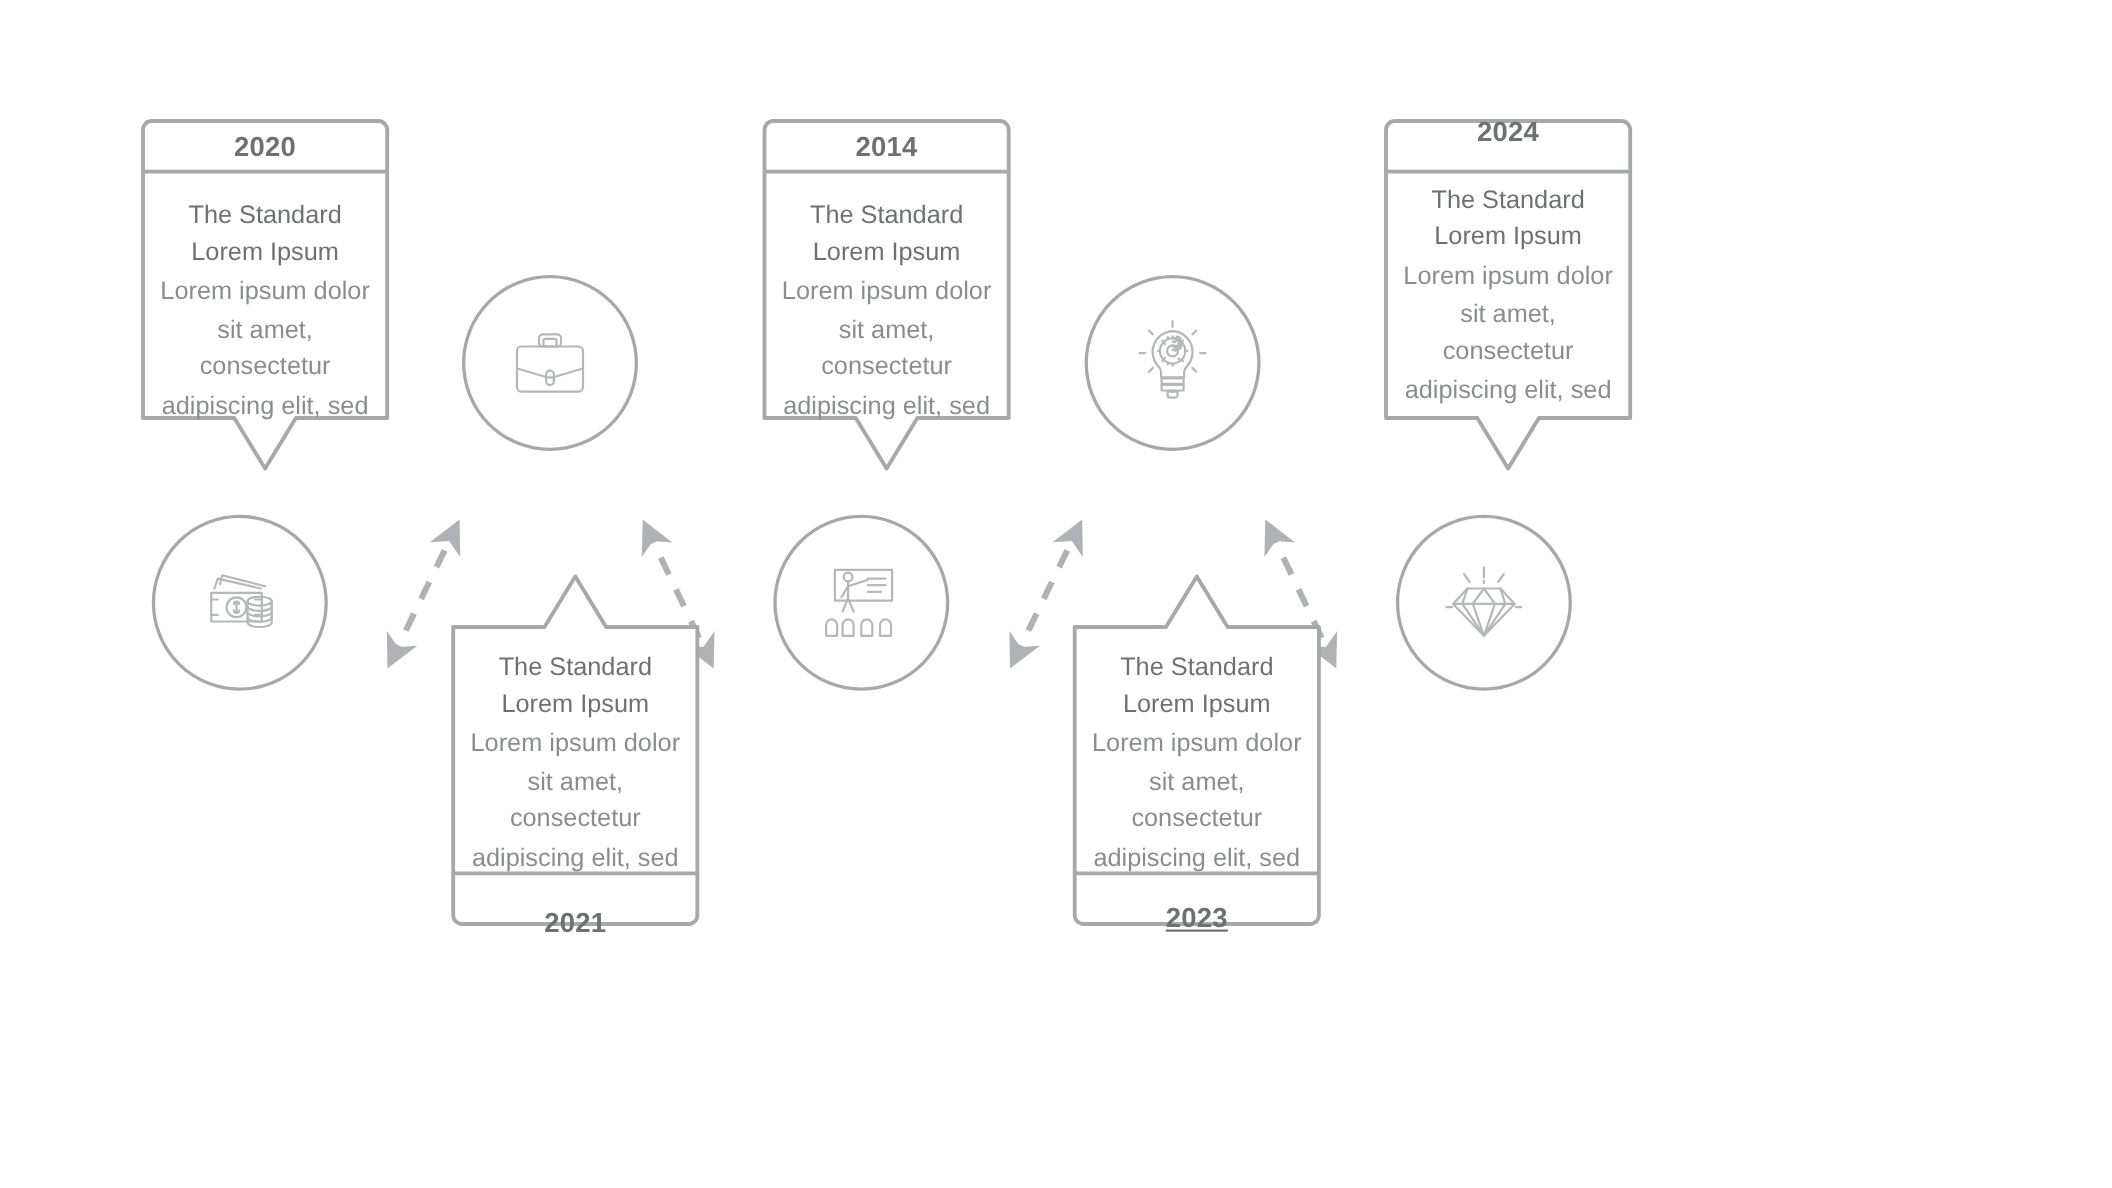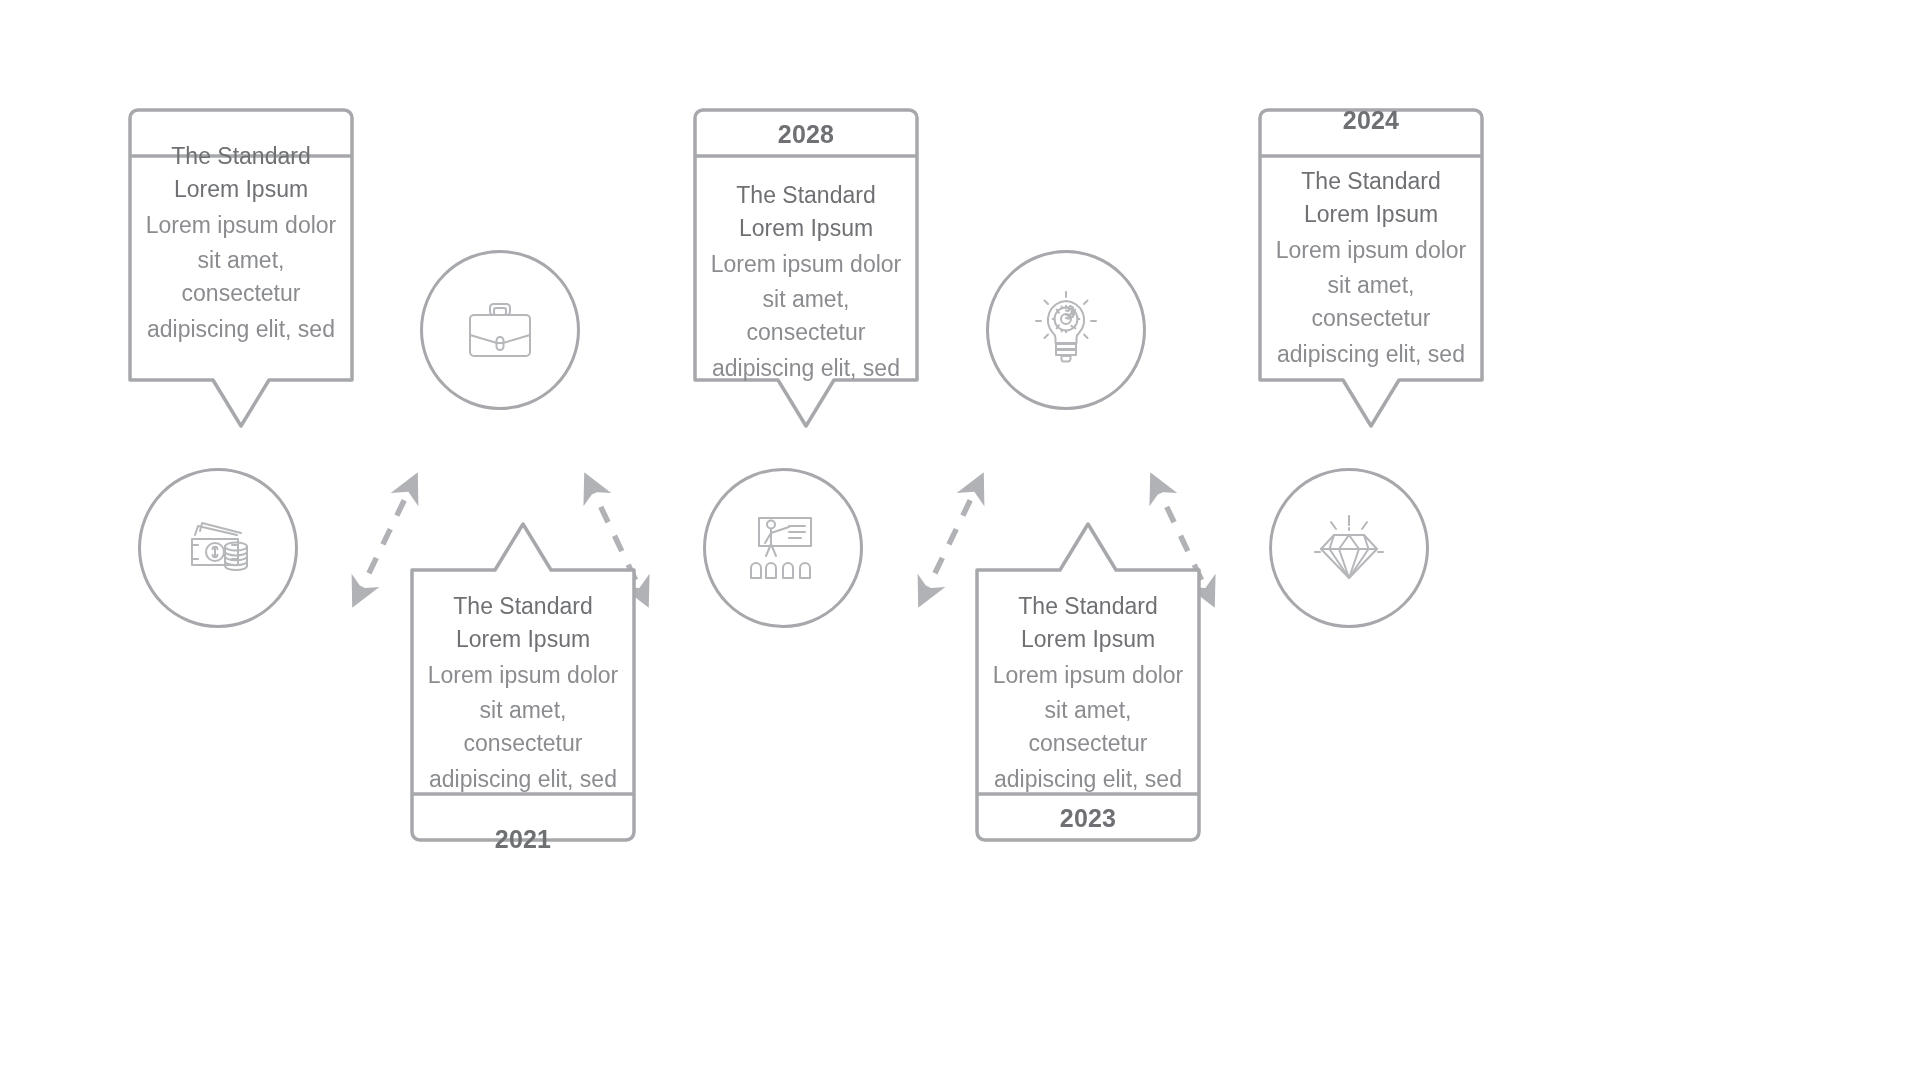--- a/index.html
+++ b/index.html
@@ -57,20 +57,21 @@
       <line x1="1153" y1="478" x2="1212" y2="602"></line>
     </g>
   </svg>
 
   <div class="card" style="left:128px;top:108px;width:226px;height:330px;">
     <svg class="frame" width="226" height="330" viewBox="0 0 226 330">
       <path d="M10 2 H216 A8 8 0 0 1 224 10 V272 H141 L113 318 L85 272 H2 V10 A8 8 0 0 1 10 2 Z" fill="#ffffff" stroke="#a6a8ab" stroke-width="3.5" stroke-linejoin="round" stroke-linecap="round"></path>
       <line x1="2" y1="48" x2="224" y2="48" stroke="#a6a8ab" stroke-width="3.5"></line>
     </svg>
     <div class="card-inner">
+      <div class="year" style="padding-top:14px;">2020</div>
       <div class="card-body" style="padding-top:32px;">
         <p class="card-title">The Standard</p>
         <p class="card-title">Lorem Ipsum</p>
         <p class="card-desc">Lorem ipsum dolor</p>
         <p class="card-desc">sit amet, consectetur</p>
         <p class="card-desc">adipiscing elit, sed</p>
       </div>
     </div>
   </div>
 
@@ -118,21 +119,21 @@
       <div class="year" style="position:absolute;top:295px;left:0;width:100%;margin-top:20px;">2021</div>
     </div>
   </div>
 
   <div class="card" style="left:693px;top:108px;width:226px;height:330px;">
     <svg class="frame" width="226" height="330" viewBox="0 0 226 330">
       <path d="M10 2 H216 A8 8 0 0 1 224 10 V272 H141 L113 318 L85 272 H2 V10 A8 8 0 0 1 10 2 Z" fill="#ffffff" stroke="#a6a8ab" stroke-width="3.5" stroke-linejoin="round" stroke-linecap="round"></path>
       <line x1="2" y1="48" x2="224" y2="48" stroke="#a6a8ab" stroke-width="3.5"></line>
     </svg>
     <div class="card-inner">
-      <div class="year" style="padding-top:14px;">2028</div>
+      <div class="year" style="padding-top:14px;">2014</div>
       <div class="card-body" style="padding-top:32px;">
         <p class="card-title">The Standard</p>
         <p class="card-title">Lorem Ipsum</p>
         <p class="card-desc">Lorem ipsum dolor</p>
         <p class="card-desc">sit amet, consectetur</p>
         <p class="card-desc">adipiscing elit, sed</p>
       </div>
     </div>
   </div>
 
@@ -177,21 +178,21 @@
       <line x1="2" y1="282" x2="224" y2="282" stroke="#a6a8ab" stroke-width="3.5"></line>
     </svg>
     <div class="card-inner">
       <div class="card-body" style="padding-top:78px;">
         <p class="card-title">The Standard</p>
         <p class="card-title">Lorem Ipsum</p>
         <p class="card-desc">Lorem ipsum dolor</p>
         <p class="card-desc">sit amet, consectetur</p>
         <p class="card-desc">adipiscing elit, sed</p>
       </div>
-      <div class="year" style="position:absolute;top:294px;left:0;width:100%;">2023</div>
+      <div class="year" style="position:absolute;top:311px;left:0;width:100%;text-decoration:underline;">2023</div>
     </div>
   </div>
 
   <div class="card" style="left:1258px;top:108px;width:226px;height:330px;">
     <svg class="frame" width="226" height="330" viewBox="0 0 226 330">
       <path d="M10 2 H216 A8 8 0 0 1 224 10 V272 H141 L113 318 L85 272 H2 V10 A8 8 0 0 1 10 2 Z" fill="#ffffff" stroke="#a6a8ab" stroke-width="3.5" stroke-linejoin="round" stroke-linecap="round"></path>
       <line x1="2" y1="48" x2="224" y2="48" stroke="#a6a8ab" stroke-width="3.5"></line>
     </svg>
     <div class="card-inner">
       <div class="year" style="">2024</div>

